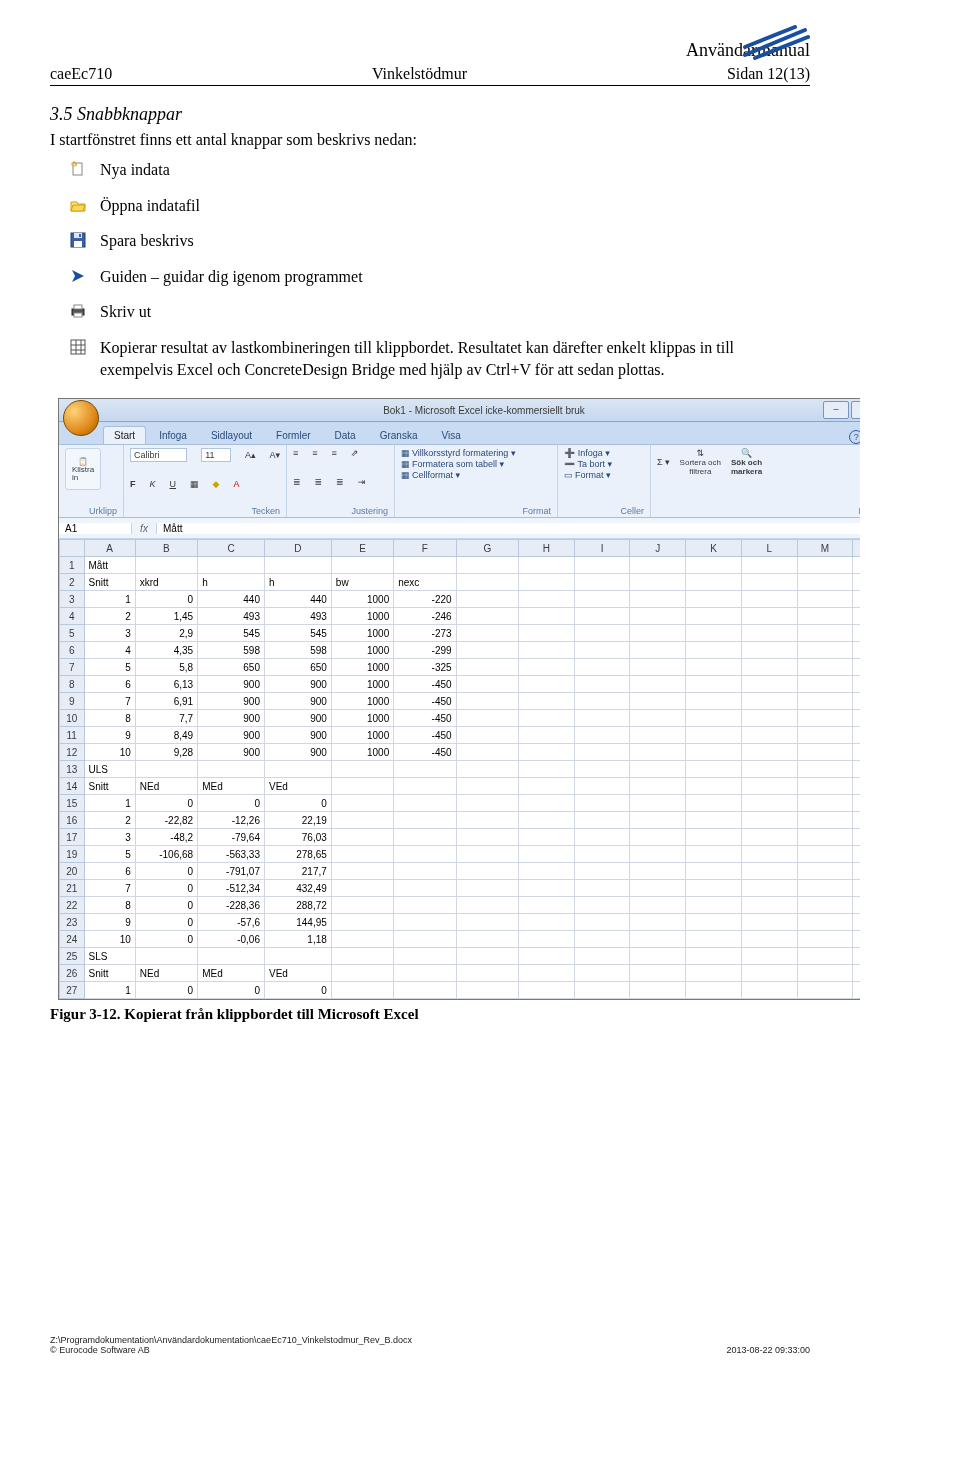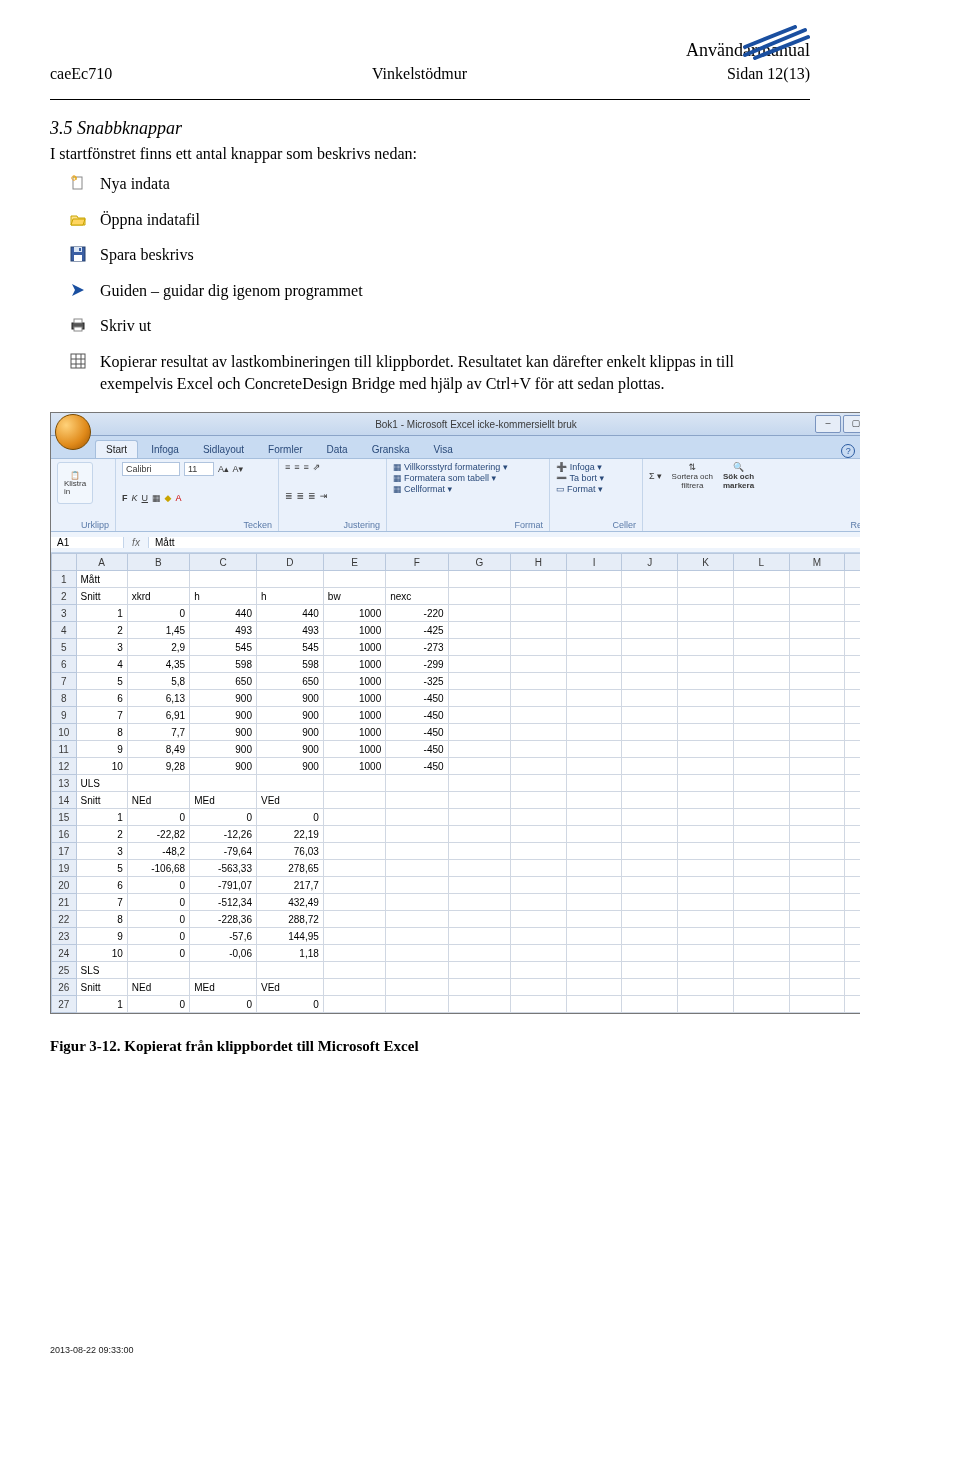--- a/index.html
+++ b/index.html
@@ -25,21 +25,21 @@
   .doc-header-title {
     text-align: right;
     font-size: 18px;
     margin-bottom: 4px;
   }
   .doc-header-row {
     display: flex;
     justify-content: space-between;
     font-size: 16px;
     border-bottom: 1px solid #000;
-    padding-bottom: 16px;
+    padding-bottom: 2px;
     margin-bottom: 18px;
   }
   .section-heading {
     font-style: italic;
     font-size: 18px;
     margin: 10px 0 6px 0;
   }
   .body-text {
     font-size: 16px;
     margin: 0 0 10px 0;
@@ -63,20 +63,21 @@
     flex: 1;
     font-size: 16px;
     line-height: 1.35;
   }
   .screenshot {
     margin-top: 18px;
     border: 1px solid #777;
     font-family: "Segoe UI", Tahoma, sans-serif;
     font-size: 10px;
     width: 850px;
+    margin-left: 8px;
   }
   .excel-titlebar {
     background: linear-gradient(#dbe6f4, #c5d7ee);
     display: flex;
     align-items: center;
     height: 22px;
     border-bottom: 1px solid #8ba4c8;
     position: relative;
   }
   .excel-title-text {
@@ -155,21 +156,21 @@
     justify-content:space-between;
     font-size:9px;
     color:#3a3a3a;
   }
   .rgroup .glabel{
     text-align:right;
     color:#5a7aa8;
     font-size:9px;
     padding-top:1px;
   }
-  .rg-row{display:flex;gap:4px;align-items:center;}
+  .rg-row{display:flex;gap:14px;align-items:center;}
   .rg-stack{display:flex;flex-direction:column;gap:1px;}
   .fake-dd{border:1px solid #b0c4de;background:#fff;padding:1px 3px;font-size:9px;}
   .bigbtn{
     width:34px;height:40px;border:1px solid #c4d5ea;border-radius:3px;
     display:flex;flex-direction:column;align-items:center;justify-content:center;
     font-size:8px;color:#3a3a3a;background:#f2f7fd;
   }
   .rg-item{font-size:9px;color:#2a4a7a;white-space:nowrap;}
   .formulabar{
     display:flex;align-items:center;background:#eef4fc;border-bottom:1px solid #c4d5ea;
@@ -203,21 +204,21 @@
     background:#e6edf7;
     text-align:center;
     color:#3a3a3a;
     border-color:#b9c8dd;
     width:22px;
   }
   .sheet td.txt{text-align:left;}
   .figure-caption{
     font-weight:bold;
     font-size:15px;
-    margin-top:24px;
+    margin-top:6px;
     font-family:"Times New Roman",serif;
   }
   .footer{
     position:absolute;
     bottom:25px;
     left:50px;
     right:50px;
     font-family:Arial,sans-serif;
     font-size:9px;
     color:#222;
@@ -499,21 +500,21 @@
             <td></td>
             <td></td>
           </tr>
           <tr>
             <td class="rowhead">4</td>
             <td>2</td>
             <td>1,45</td>
             <td>493</td>
             <td>493</td>
             <td>1000</td>
-            <td>-425</td>
+            <td>-246</td>
             <td></td>
             <td></td>
             <td></td>
             <td></td>
             <td></td>
             <td></td>
             <td></td>
             <td></td>
           </tr>
           <tr>
@@ -891,14 +892,18 @@
             <td></td>
           </tr>
         </tbody>
       </table>
   </div>
 </div>
 
 <div class="figure-caption">Figur 3-12. Kopierat från klippbordet till Microsoft Excel</div>
 
 <div class="footer">
+  <div>
+    <div>Z:\Programdokumentation\Användardokumentation\caeEc710_Vinkelstodmur_Rev_B.docx</div>
+    <div>© Eurocode Software AB</div>
+  </div>
   <div style="align-self:flex-end;">2013-08-22 09:33:00</div>
 </div>
 
 </body></html>

